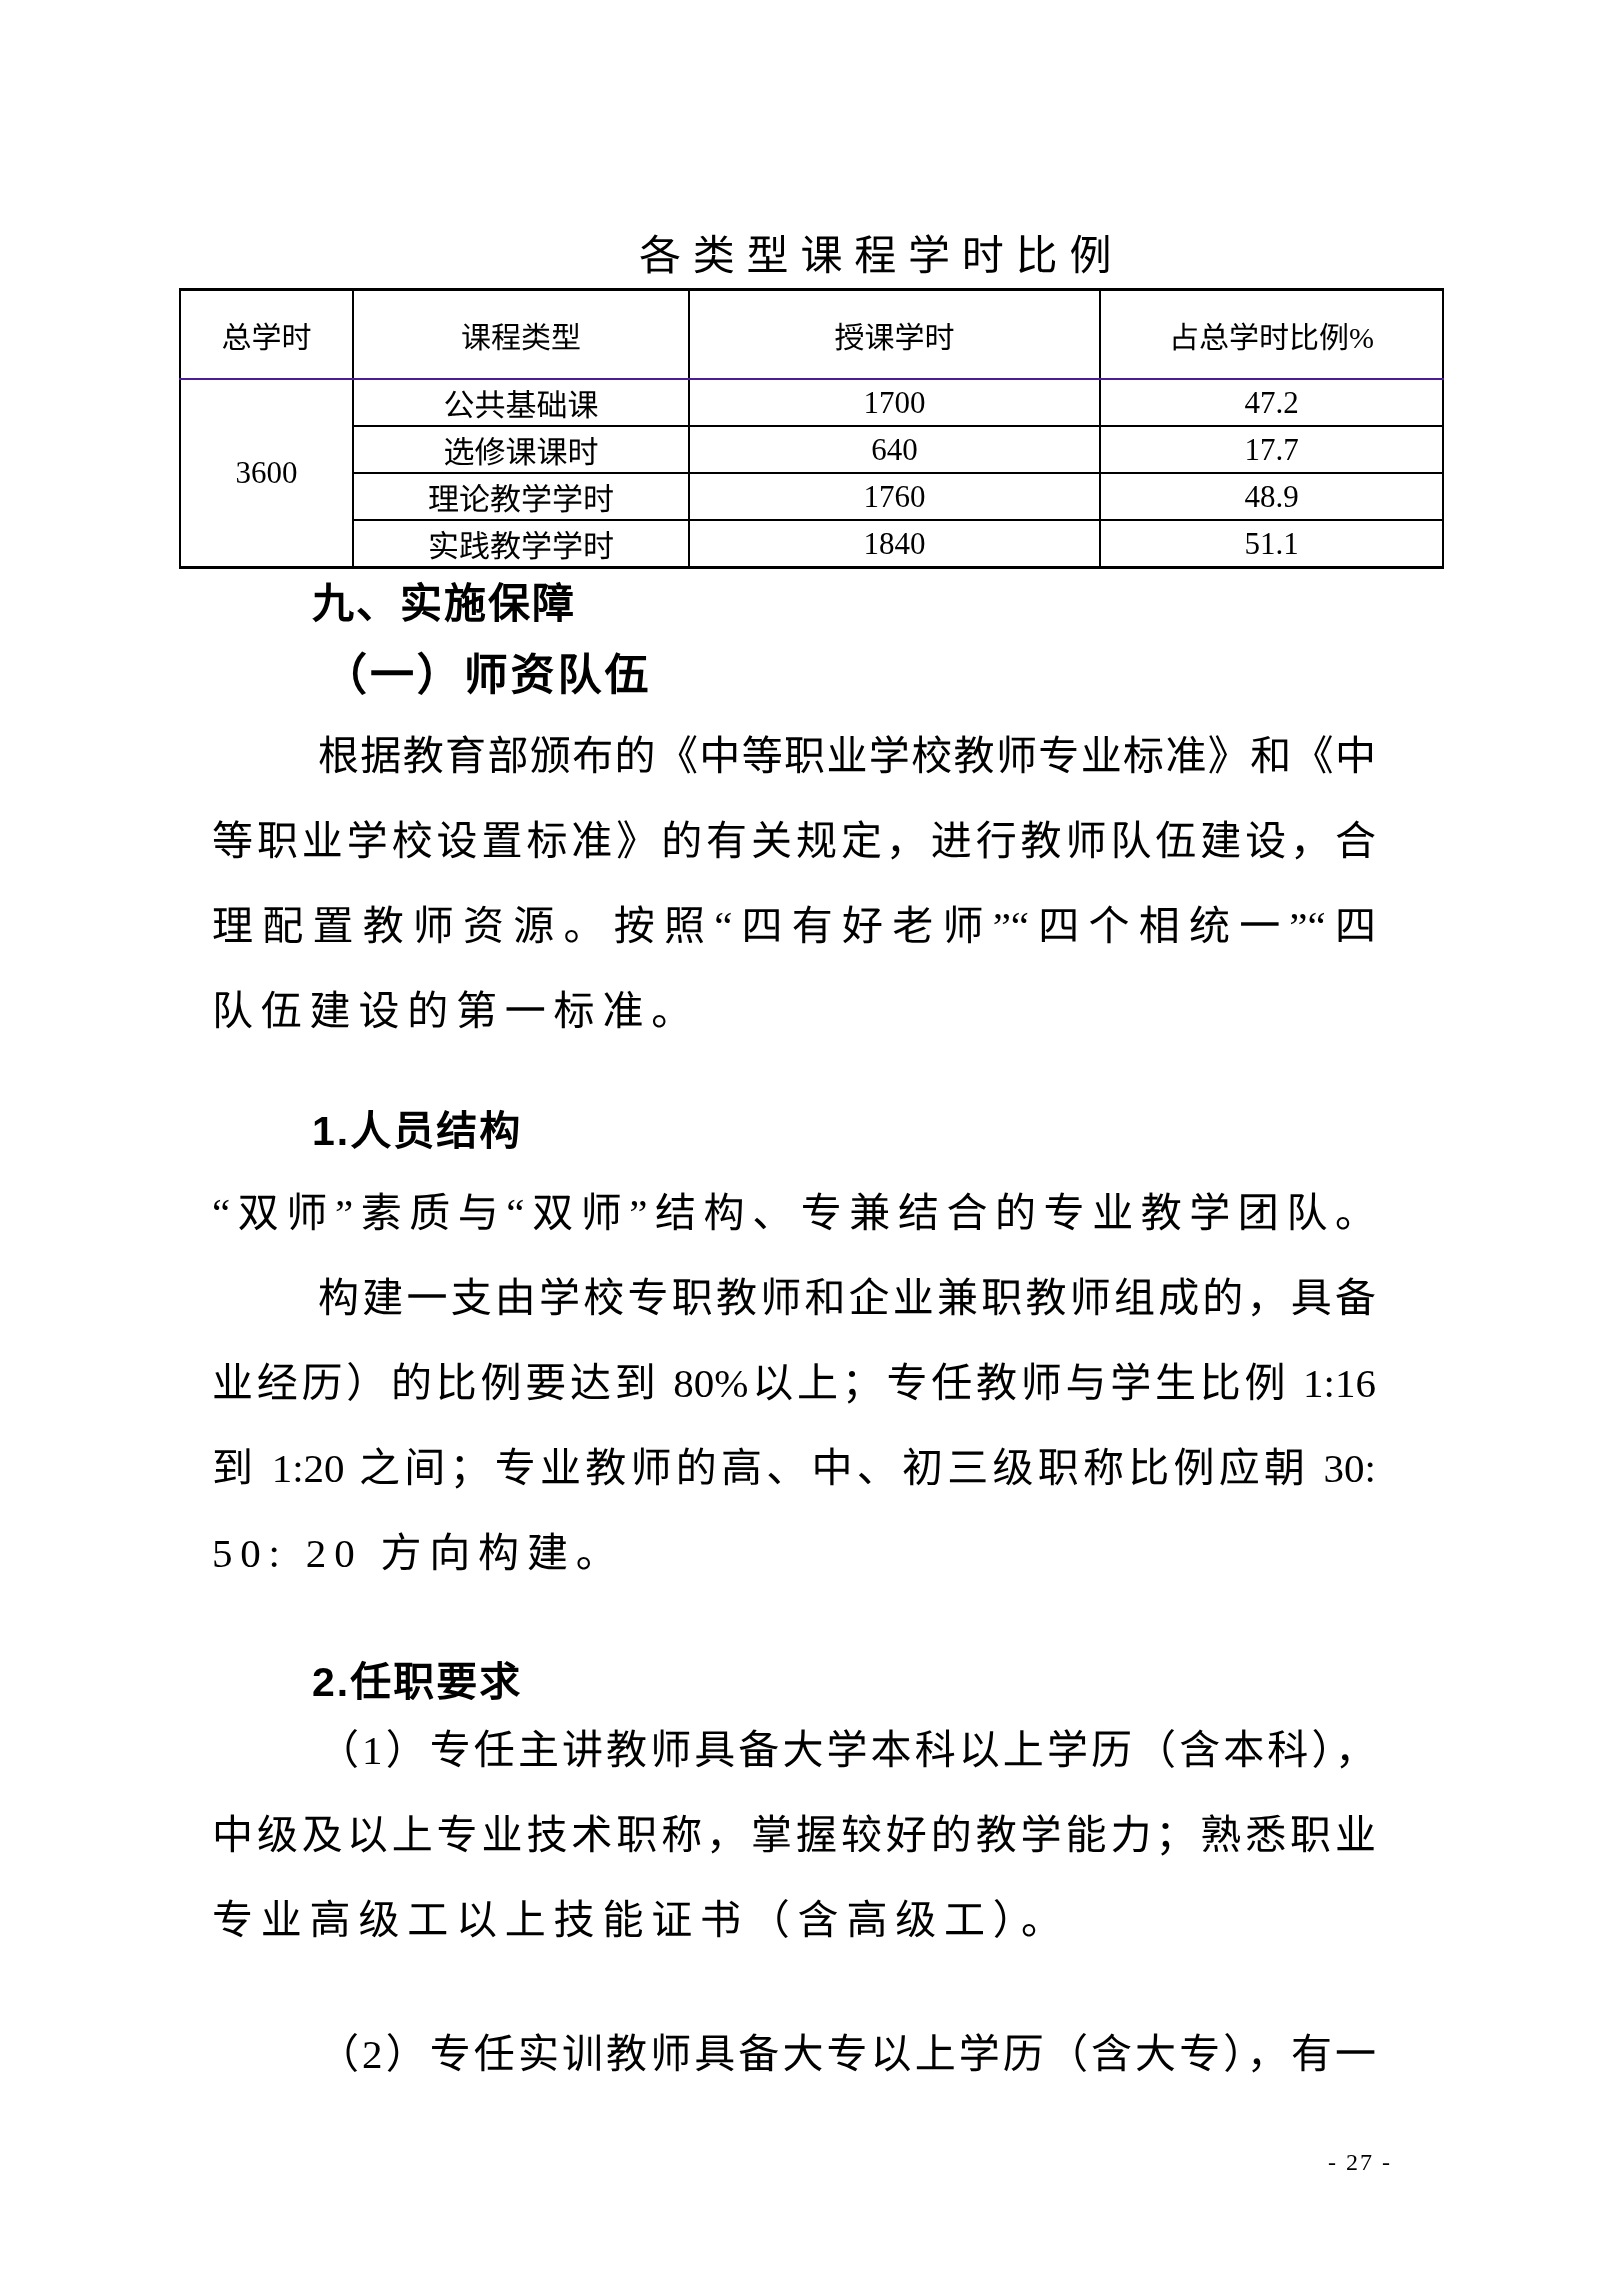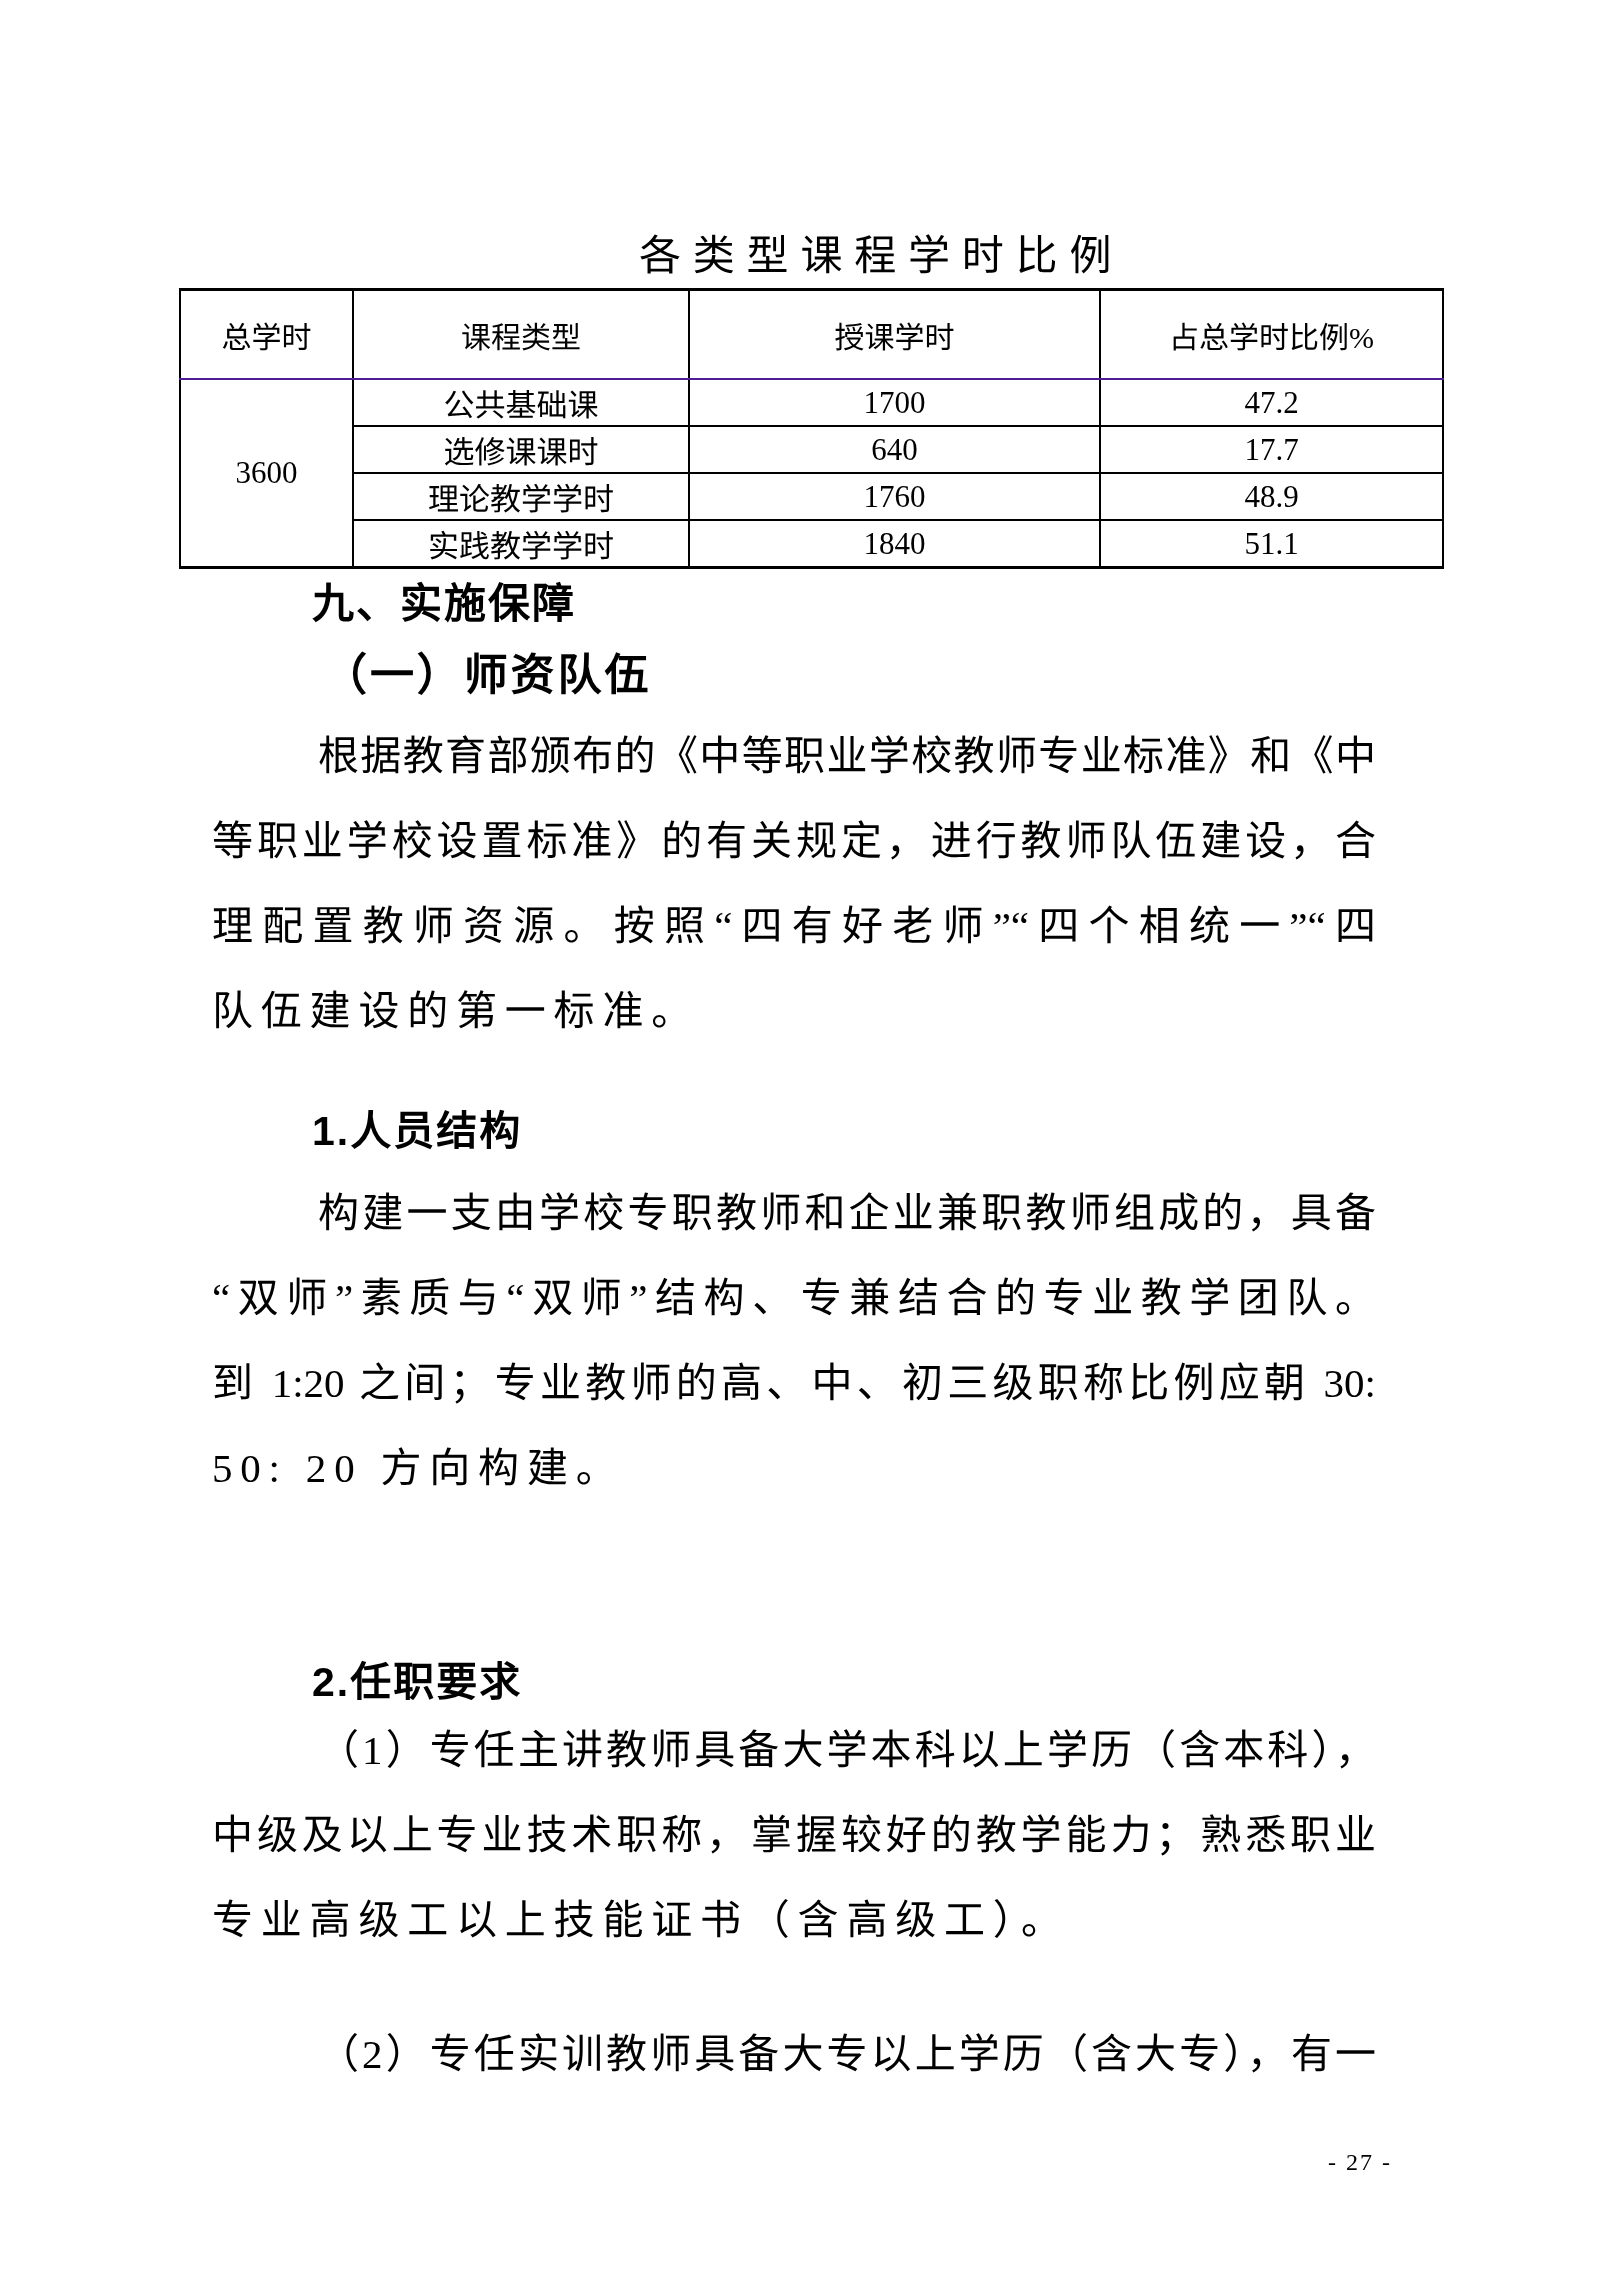--- a/index.html
+++ b/index.html
@@ -130,22 +130,23 @@
   <div class="para p1">
     <div class="tline indent">根据教育部颁布的《中等职业学校教师专业标准》和《中</div>
     <div class="tline">等职业学校设置标准》的有关规定，进行教师队伍建设，合</div>
     <div class="tline">理配置教师资源。按照“四有好老师”“四个相统一”“四</div>
     <div class="tline last">队伍建设的第一标准。</div>
   </div>
 
   <div class="h-num h3">1.人员结构</div>
 
   <div class="para p2">
+    <div class="tline">“双师”素质与“双师”结构、专兼结合的专业教学团队。</div>
     <div class="tline indent">构建一支由学校专职教师和企业兼职教师组成的，具备</div>
-    <div class="tline">“双师”素质与“双师”结构、专兼结合的专业教学团队。</div>
+    <div class="tline">业经历）的比例要达到 80%以上；专任教师与学生比例 1:16</div>
     <div class="tline">到 1:20 之间；专业教师的高、中、初三级职称比例应朝 30:</div>
     <div class="tline last">50: 20 方向构建。</div>
   </div>
 
   <div class="h-num h4">2.任职要求</div>
 
   <div class="para p3">
     <div class="tline indent">（1）专任主讲教师具备大学本科以上学历（含本科），</div>
     <div class="tline">中级及以上专业技术职称，掌握较好的教学能力；熟悉职业</div>
     <div class="tline last">专业高级工以上技能证书（含高级工）。</div>

